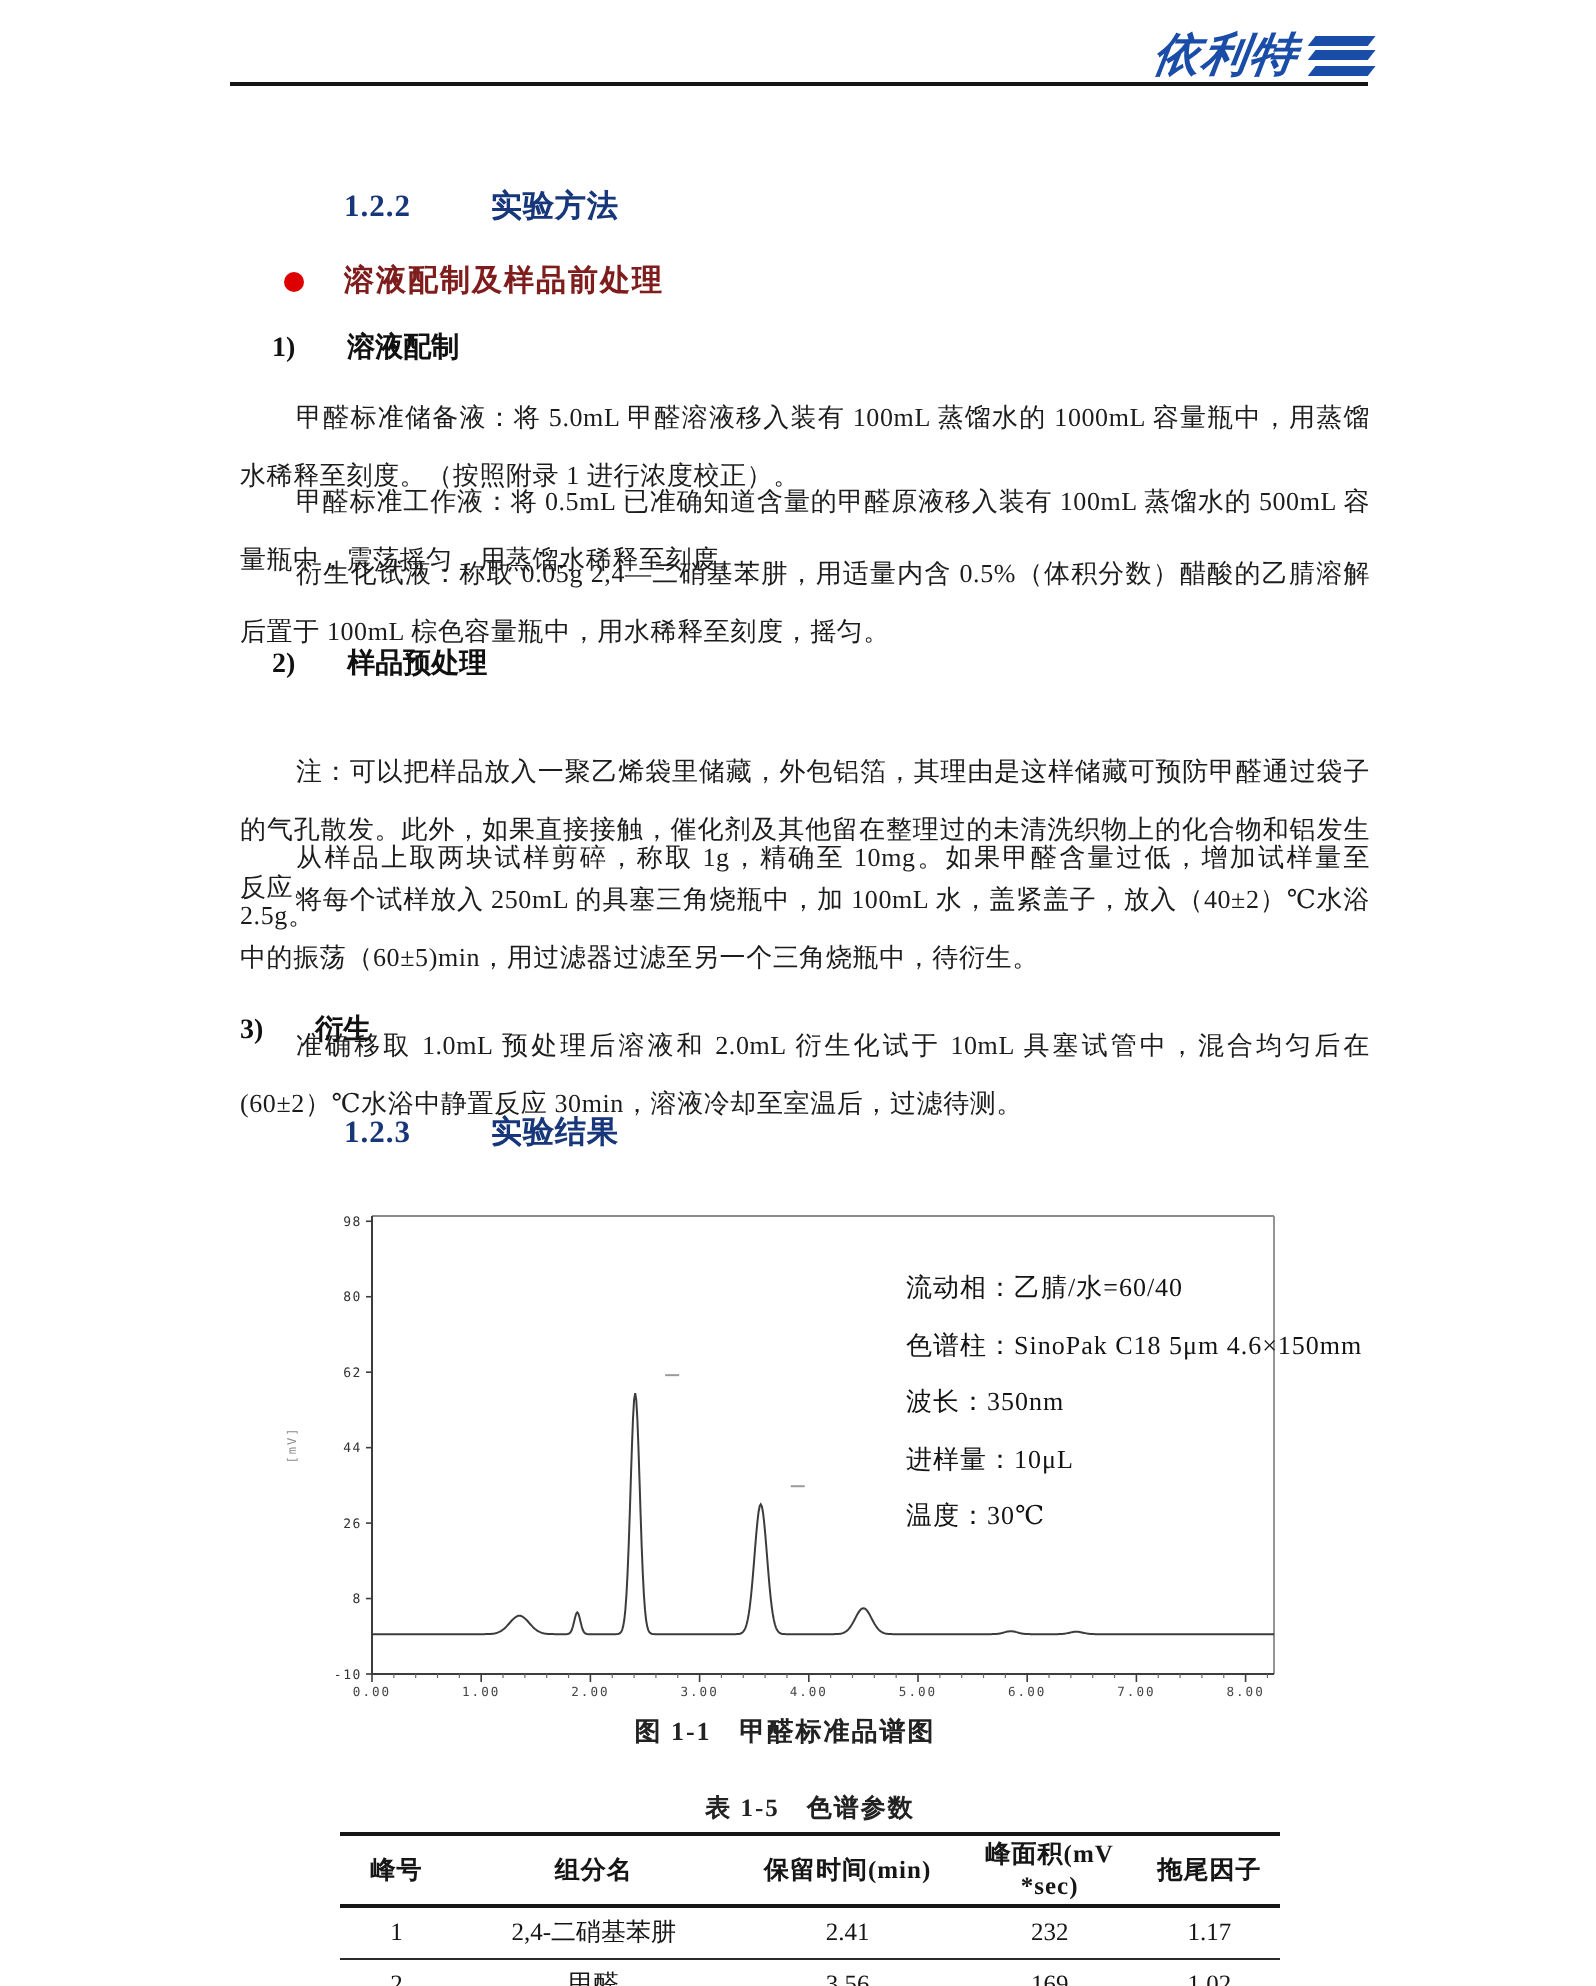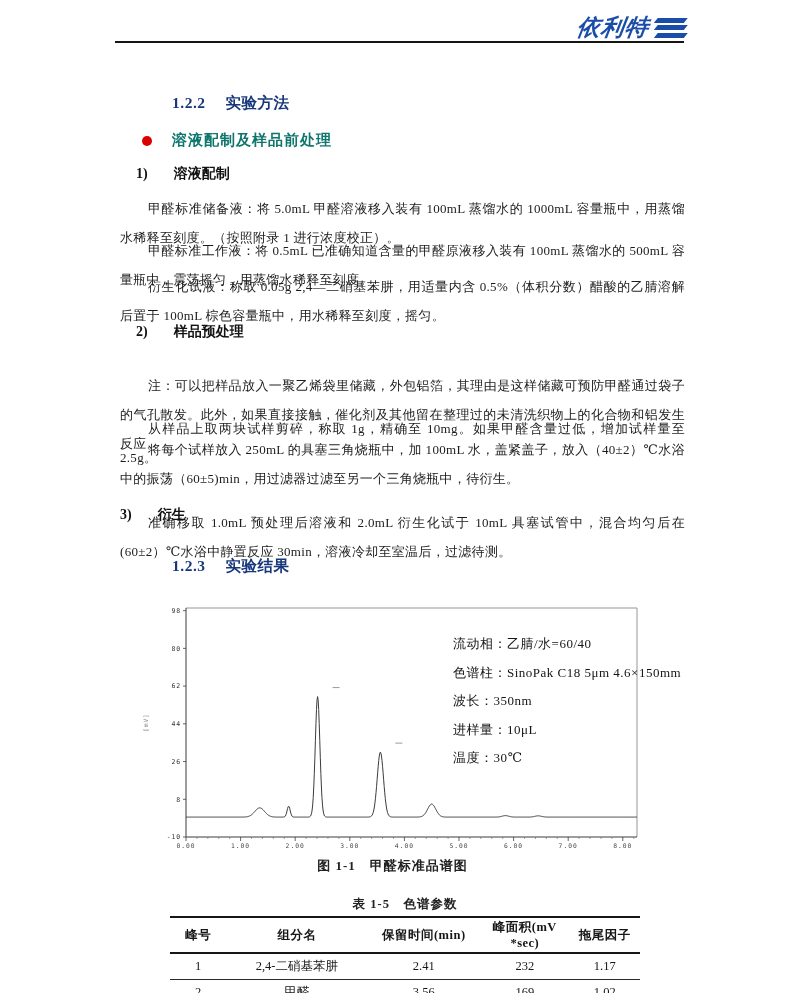--- a/index.html
+++ b/index.html
@@ -11,24 +11,24 @@
   .logo{top:12px;right:112px;display:flex;align-items:center;gap:7px;}
   .logo-text{font-size:23px;font-weight:bold;font-style:italic;letter-spacing:1px;
              transform:skewX(-8deg);}
   .logo-bars{display:flex;flex-direction:column;gap:3px;}
   .logo-bars span{display:block;width:30px;height:4.5px;transform:skewX(-38deg);}
   .header-rule{left:115px;top:41px;width:569px;height:2px;background:#151515;}
 
   
   .h-num{font-weight:bold;}
   .sec-heading{font-size:15.5px;font-weight:bold;letter-spacing:0.5px;}
-  .sec-heading .h-title{margin-left:20px;}
+  .sec-heading .h-title{margin-left:40px;}
   .bullet-head{left:142px;top:131px;display:flex;align-items:center;gap:20px;}
   .bullet-dot{width:10px;height:10px;border-radius:50%;}
-  .bullet-label{font-size:15px;font-weight:bold;letter-spacing:1px;color:#0f766e;}
+  .bullet-label{font-size:15px;font-weight:bold;letter-spacing:1px;color:#7f1d1d;}
   .sub-heading{font-size:14px;font-weight:bold;color:#111;}
   .sub-heading .h-title{margin-left:26px;}
 
   
   .para{left:120px;width:565px;font-size:13px;line-height:29px;text-align:justify;
         letter-spacing:0.3px;color:#1c1c1c;}
   .indent{text-indent:28px;}
 
   
   .chart-wrap{left:135px;top:600px;width:515px;height:250px;}

